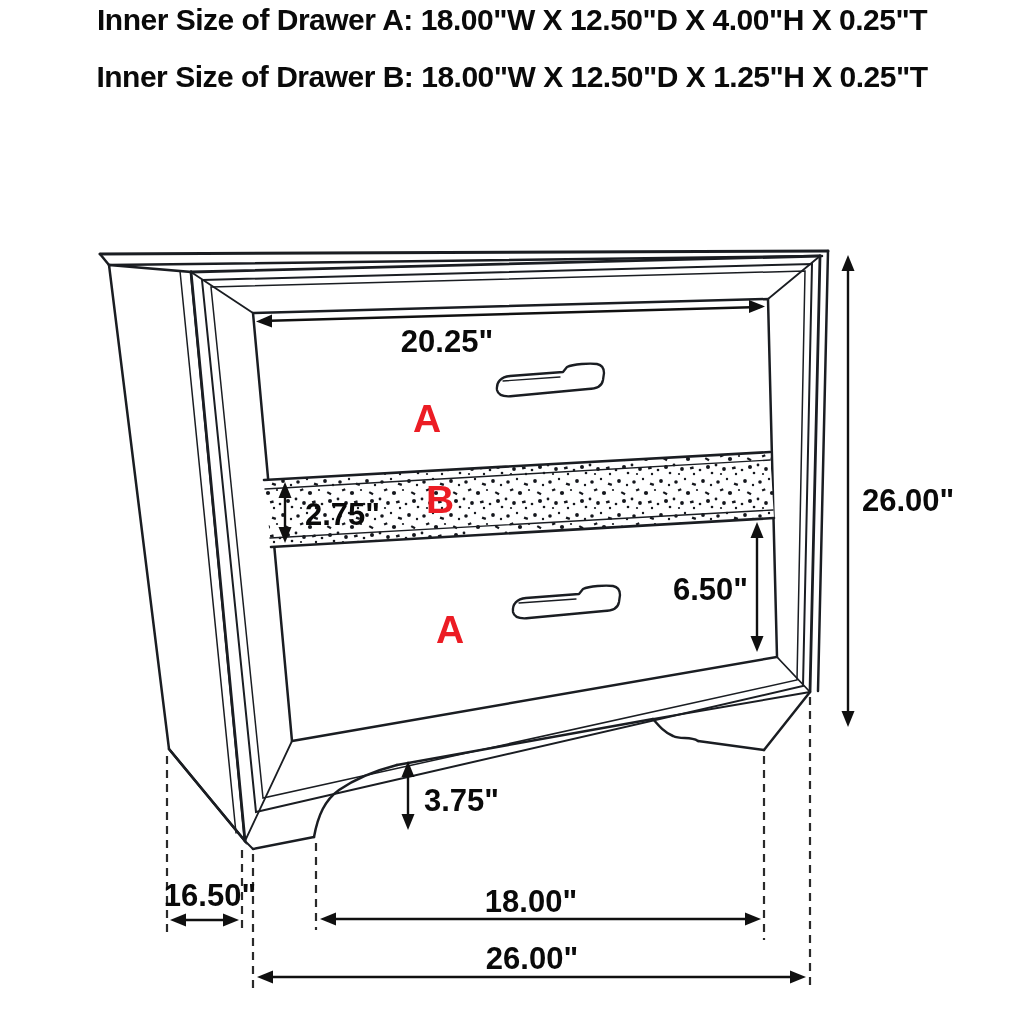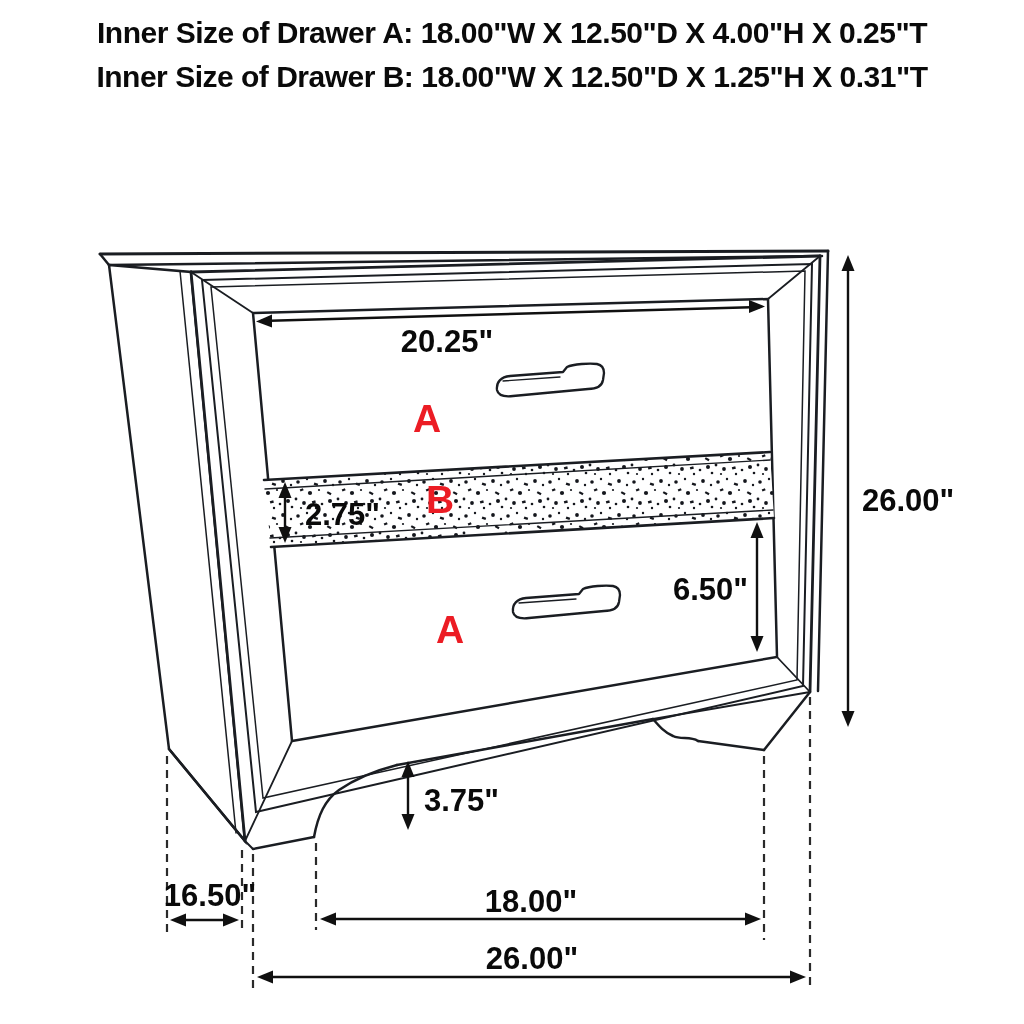--- a/index.html
+++ b/index.html
@@ -9,38 +9,38 @@
     background:#ffffff;
     font-family:"Liberation Sans", sans-serif;
     overflow:hidden;
   }
   .hdr{
     position:absolute;left:0;width:1024px;
     text-align:center;
     font-weight:bold;font-size:30px;color:#0a0a0a;
     letter-spacing:-0.5px;white-space:nowrap;
   }
-  .hdr.l1{top:16px;text-align:center;}
+  .hdr.l1{top:3px;text-align:center;}
   .hdr.l2{top:60px;}
   svg{position:absolute;left:0;top:0;}
   .ln{stroke:#1a1d22;fill:none;stroke-linecap:round;}
   .fillwhite{fill:#ffffff;stroke:#1a1d22;}
   .dim-line{stroke:#101010;stroke-width:2.4;fill:none;}
   .dim-head{fill:#101010;stroke:none;}
   .dashed{stroke:#2a2a2a;stroke-width:2.2;fill:none;stroke-dasharray:8 6;}
   .dim-label{font-family:"Liberation Sans",sans-serif;font-weight:bold;font-size:31px;fill:#0a0a0a;}
   .red-label{font-family:"Liberation Sans",sans-serif;font-weight:bold;font-size:39px;}
 </style>
 </head>
 <body>
 
 <div class="page">
 
   <div class="hdr l1">Inner Size of Drawer A: 18.00"W X 12.50"D X 4.00"H X 0.25"T</div>
-  <div class="hdr l2">Inner Size of Drawer B: 18.00"W X 12.50"D X 1.25"H X 0.31"T</div>
+  <div class="hdr l2">Inner Size of Drawer B: 18.00"W X 12.50"D X 1.25"H X 0.25"T</div>
 
   <svg width="1024" height="1024" viewBox="0 0 1024 1024">
 
     <defs>
       <pattern id="stipple" width="42" height="34" patternUnits="userSpaceOnUse">
         <rect width="42" height="34" fill="#ffffff"></rect>
         <circle cx="4" cy="6" r="1.8" fill="#14161c"></circle>
         <circle cx="13" cy="3" r="1.2" fill="#14161c"></circle>
         <rect x="20" y="7" width="4" height="2.4" fill="#14161c" transform="rotate(18 22 8)"></rect>
         <circle cx="31" cy="5" r="1.9" fill="#14161c"></circle>

